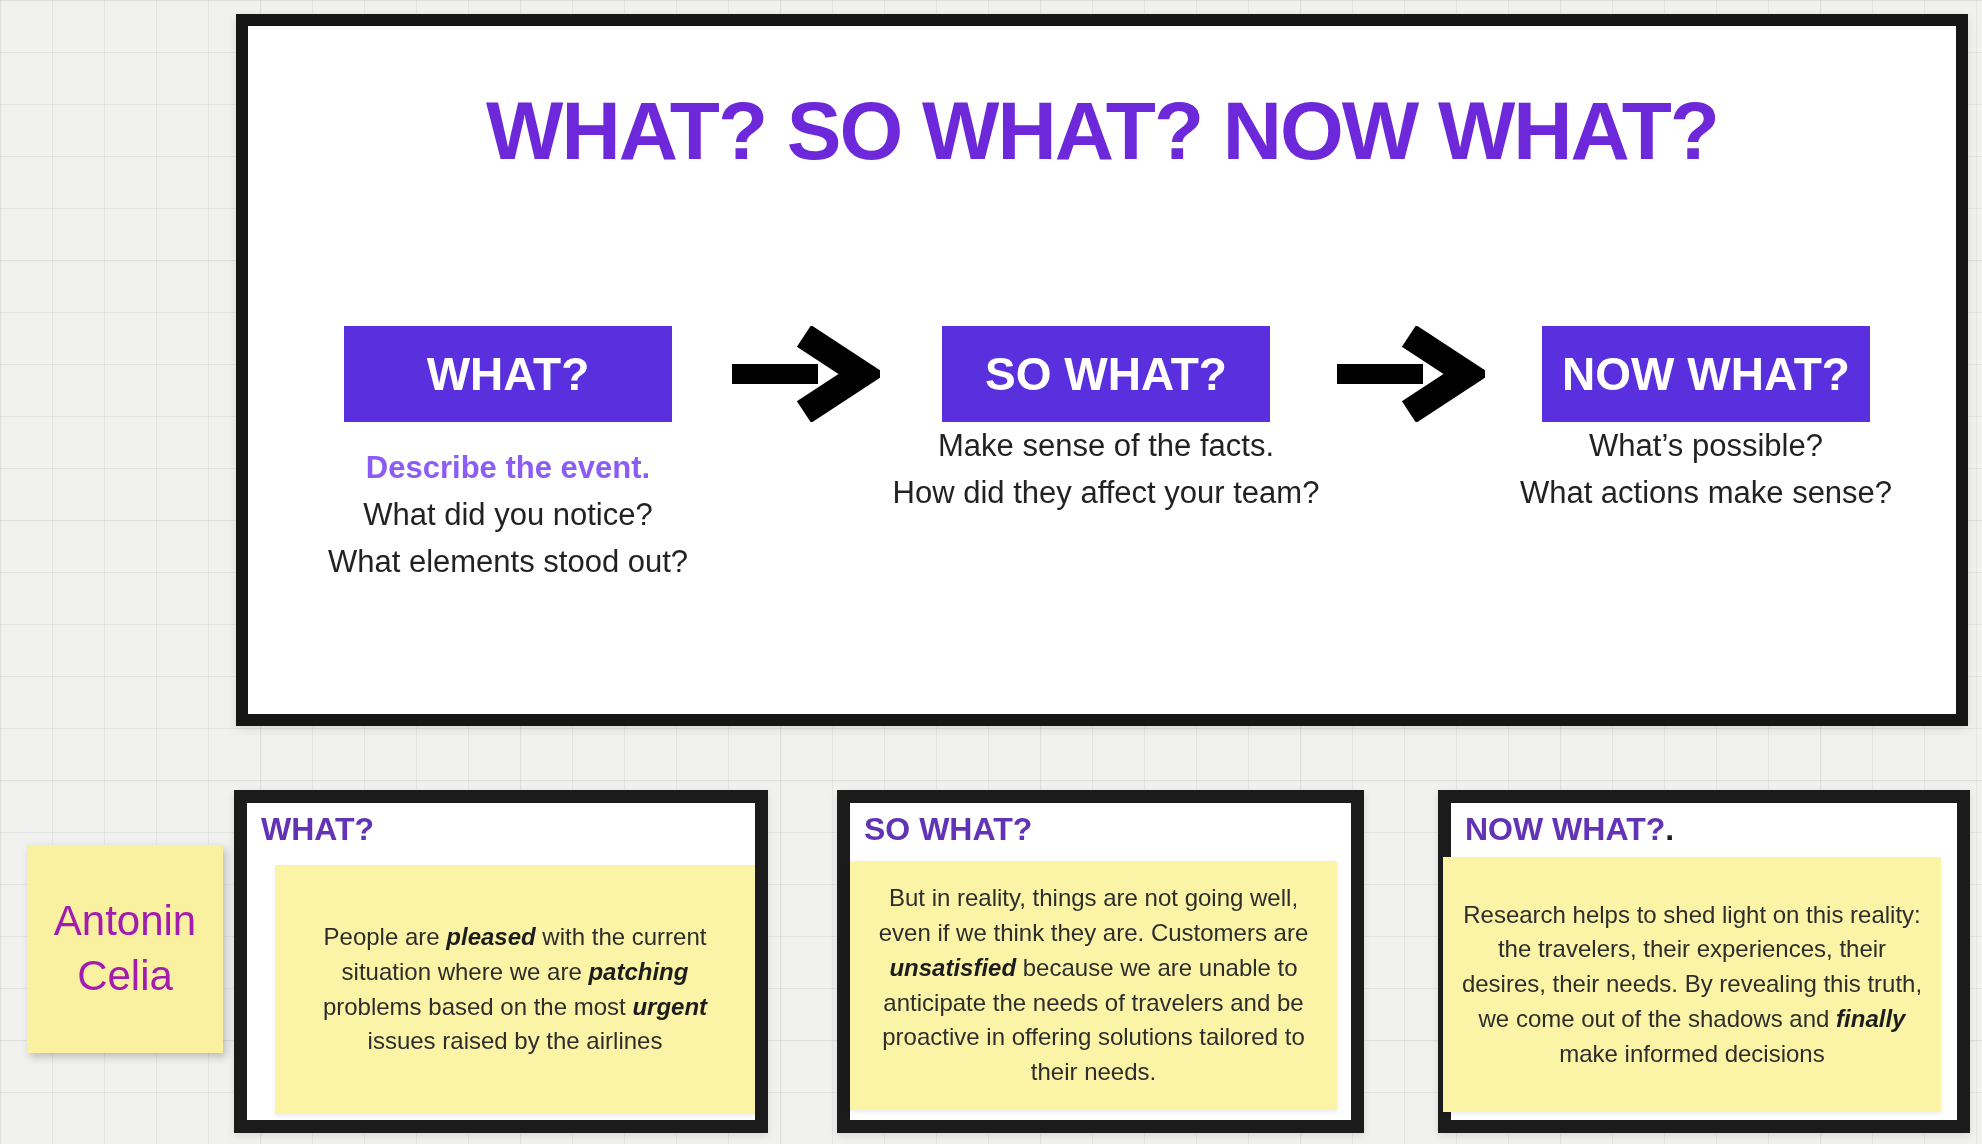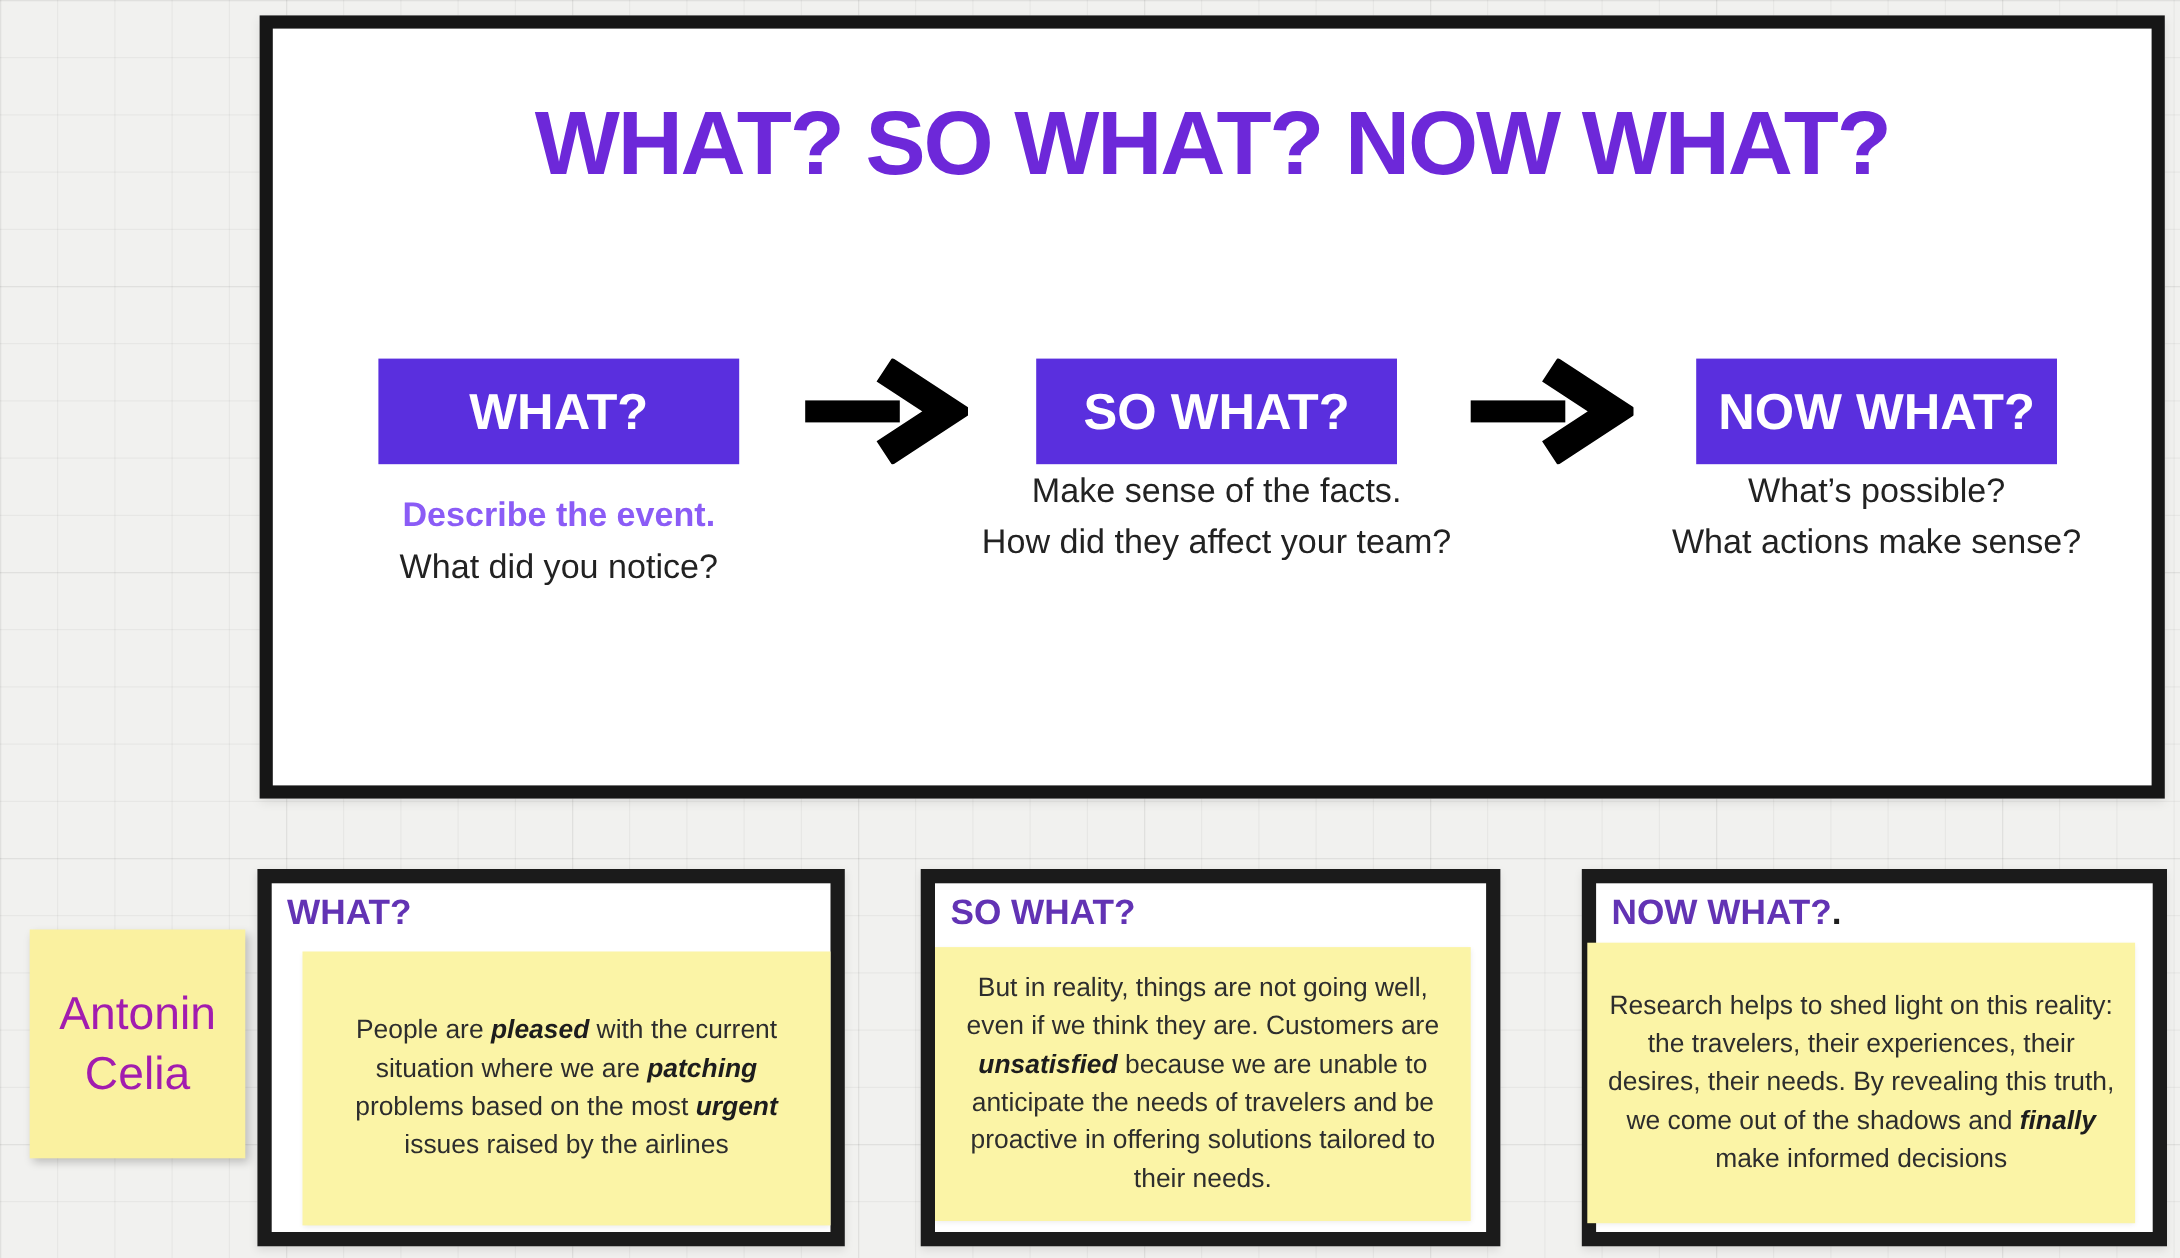--- a/index.html
+++ b/index.html
@@ -79,20 +79,21 @@
 
 <div id="board">
 
   <div class="frame-top">
     <div class="fw-title">WHAT? SO WHAT? NOW WHAT?</div>
 
     <div class="step" style="left:0px">
       <div class="step-box">WHAT?</div>
       <div class="step-heading">Describe the event.</div>
       <div class="step-line">What did you notice?</div>
+      <div class="step-line">What elements stood out?</div>
     </div>
 
     <div class="arrow" style="left:482px">
       <svg width="150" height="96" viewBox="0 0 150 96">
         <rect x="2" y="38" width="86" height="20" fill="#000"></rect>
         <polyline points="74,10 132,48 74,86" fill="none" stroke="#000" stroke-width="26"></polyline>
       </svg>
     </div>
 
     <div class="step" style="left:598px">

